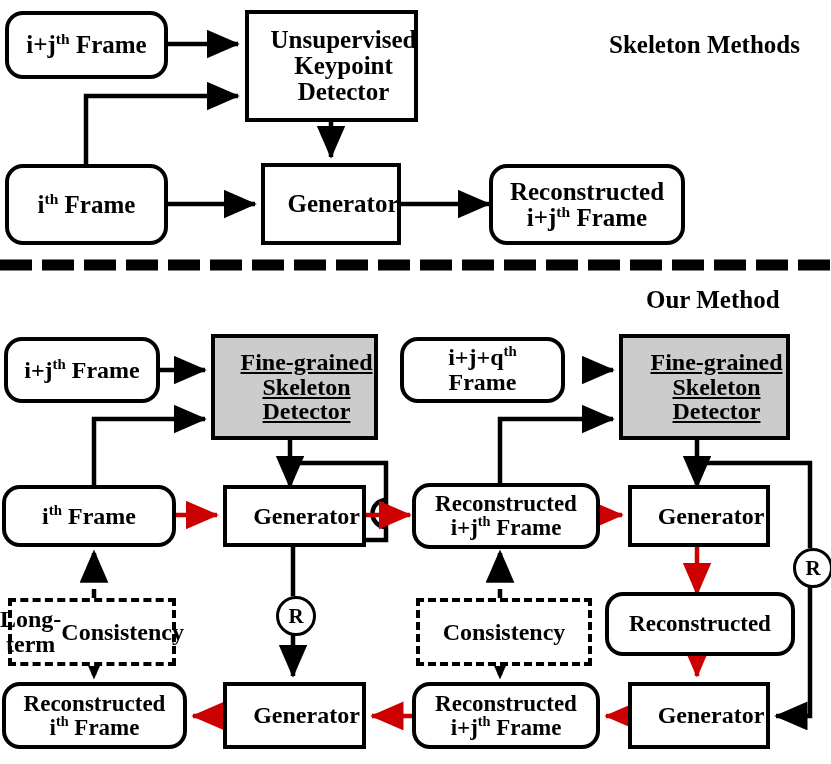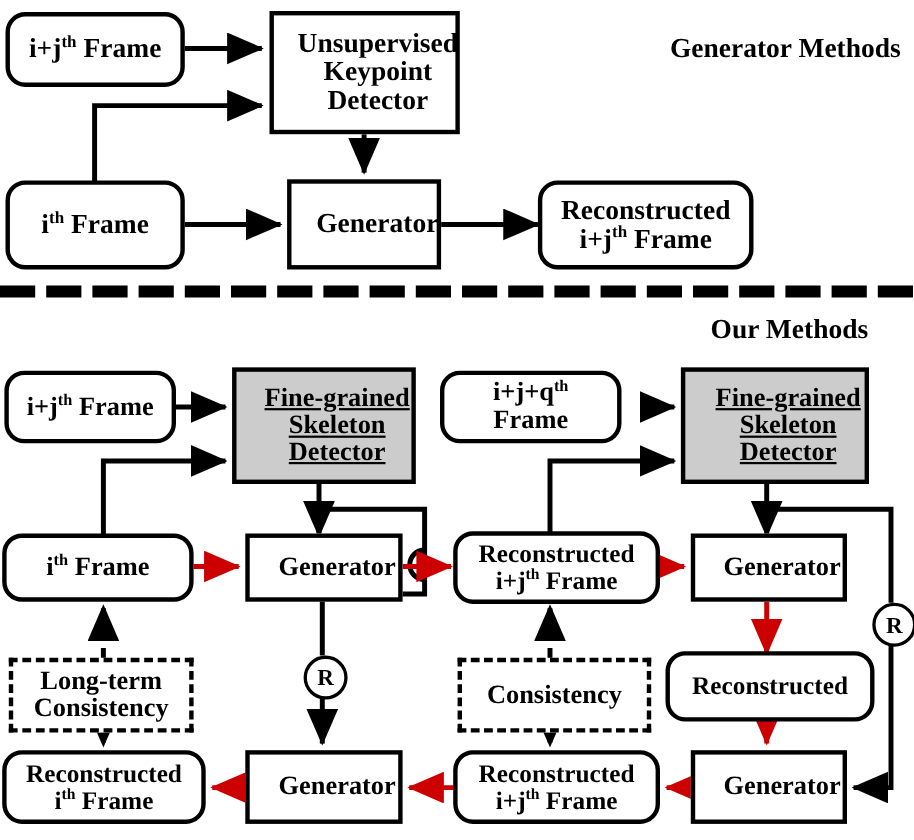--- a/index.html
+++ b/index.html
@@ -177,23 +177,23 @@
 
   <div class="node sq f25" style="left:261px; top:163px; width:140px; height:82px;">
     <span class="txt">Generator</span>
   </div>
 
   <div class="node rounded f25" style="left:489px; top:164px; width:196px; height:81px; flex-direction:column;">
     <span class="txt">Reconstructed</span>
     <span class="txt"><span>i+j</span><sup>th</sup><span> Frame</span></span>
   </div>
 
-  <div class="label f25" style="left:609px; top:31px;">Generator Methods</div>
-
-  <div class="label f25" style="left:646px; top:286px;">Our Methods</div>
+  <div class="label f25" style="left:609px; top:31px;">Skeleton Methods</div>
+
+  <div class="label f25" style="left:646px; top:286px;">Our Method</div>
 
   <div class="node rounded f24" style="left:4px; top:337px; width:156px; height:66px;">
     <span class="txt"><span>i+j</span><sup>th</sup><span> Frame</span></span>
   </div>
 
   <div class="node sq gray f24" style="left:211px; top:334px; width:167px; height:106px; flex-direction:column;">
     <span class="txt">Fine-grained</span>
     <span class="txt">Skeleton</span>
     <span class="txt">Detector</span>
   </div>
@@ -223,21 +223,21 @@
   </div>
 
   <div class="node sq f24" style="left:628px; top:485px; width:142px; height:62px;">
     <span class="txt">Generator</span>
   </div>
 
   <div class="node rounded f23" style="left:605px; top:592px; width:190px; height:64px; flex-direction:column;">
     <span class="txt">Reconstructed</span>
   </div>
 
-  <div class="node dashed-node f24" style="left:8px; top:598px; width:168px; height:68px; flex-direction:column;">
+  <div class="node dashed-node f24" style="left:8px; top:598px; width:168px; height:68px; flex-direction:row;">
     <span class="txt">Long-term</span>
     <span class="txt">Consistency</span>
   </div>
 
   <div class="node dashed-node f24" style="left:416px; top:598px; width:176px; height:68px; flex-direction:column;">
     <span class="txt">Consistency</span>
   </div>
 
   <div class="node rounded f23" style="left:2px; top:682px; width:185px; height:67px; flex-direction:column;">
     <span class="txt">Reconstructed</span>

